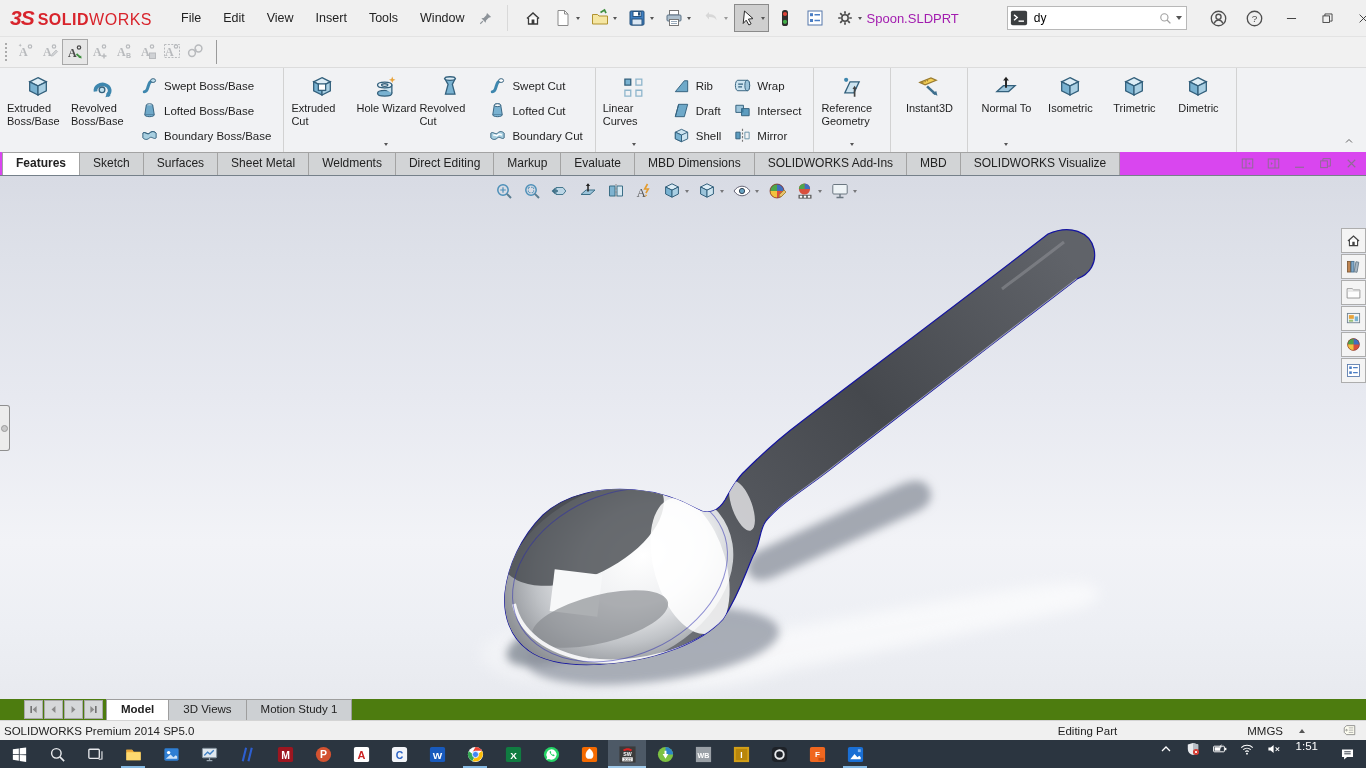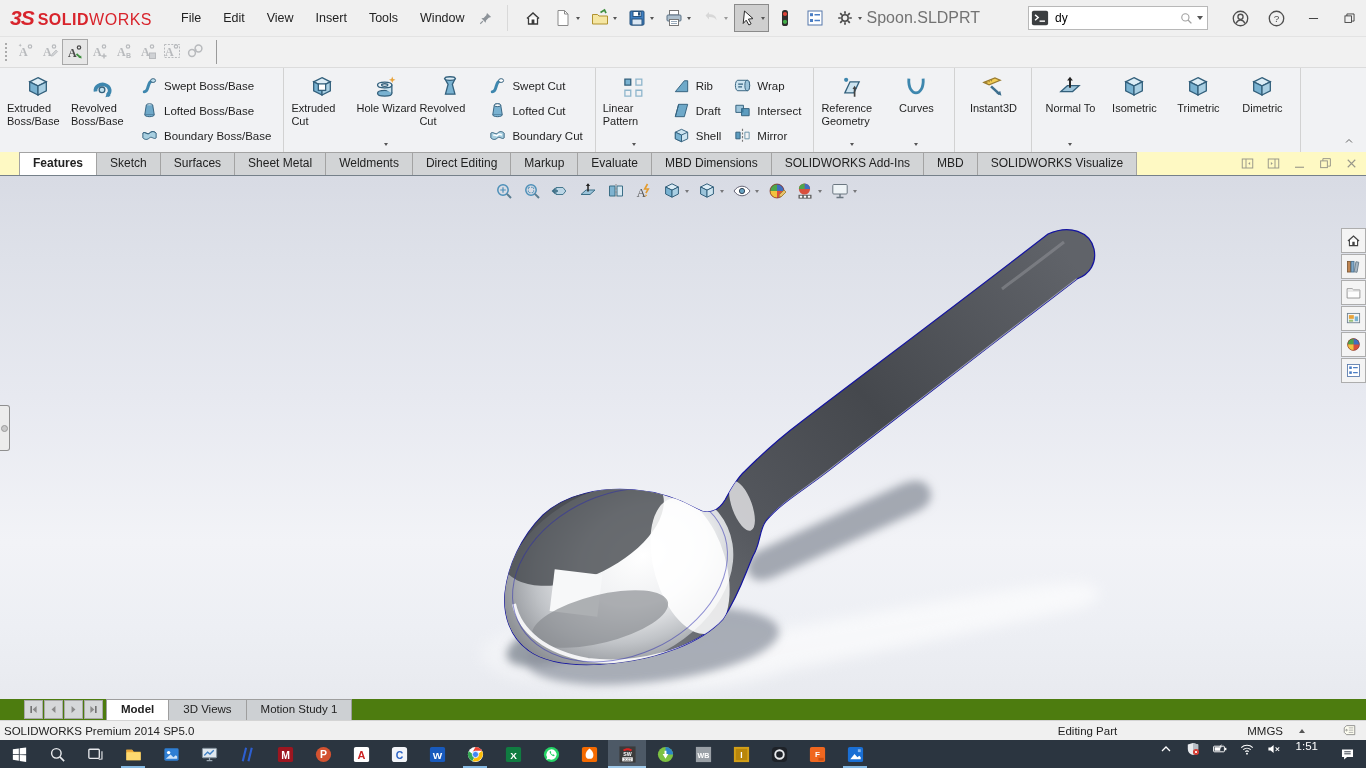--- a/index.html
+++ b/index.html
@@ -20,21 +20,21 @@
   #menus{display:flex;align-items:center;height:100%}
   .menu-item{padding:0 11px;line-height:36px;font-size:12.5px;cursor:default}
   #pin-btn{width:24px;height:24px;margin-left:2px;display:flex;align-items:center;justify-content:center}
   #pin-btn .icon{width:15px;height:15px}
   #quickbar{display:flex;align-items:center;margin-left:14px;border-left:1px solid #d9d9d9;padding-left:10px;height:26px}
   .qa-btn{display:flex;align-items:center;height:26px;padding:0 3px;margin:0 1px;border:1px solid transparent}
   .qa-btn .icon{width:20px;height:20px}
   .qa-btn .caret{margin-left:3px}
   .qa-btn.pressed{background:#cfcfcf;border-color:#8a8a8a}
   .qa-btn.disabled{opacity:.55}
-  #doc-title{margin-left:auto;font-size:16px;color:#737373;white-space:nowrap}
+  #doc-title{margin-left:auto;font-size:13px;color:#a21caf;white-space:nowrap}
   #searchbox{margin-left:48px;width:178px;height:22px;background:#fff;border:1px solid #b8b8b8;display:flex;align-items:center}
   #searchbox .term-icon{width:18px;height:18px;margin:0 4px 0 2px}
   #search-input{flex:1;border:none;outline:none;font-size:12px;font-family:"Liberation Sans",sans-serif;min-width:0;background:transparent}
   #searchbox .mag{width:15px;height:15px;opacity:.8}
   #searchbox .caret{margin:0 4px 0 3px}
   #tb-right{display:flex;align-items:center;margin-left:14px;margin-right:6px}
   .tb-circle-btn{width:26px;height:26px;margin:0 5px;display:flex;align-items:center;justify-content:center}
   .tb-circle-btn .icon{width:19px;height:19px}
   .win-btn{width:34px;height:30px;display:flex;align-items:center;justify-content:center;margin-left:2px;color:#333}
   .win-btn .icon{width:13px;height:13px}
@@ -54,21 +54,21 @@
   .rb-big .icon{width:26px;height:26px;margin-bottom:2px}
   .rb-big .lbl{font-size:11px;line-height:1.15;text-align:left;color:#1f1f1f}
   .rb-big .caret{position:absolute;bottom:4px;left:50%;transform:translateX(-50%)}
   .rb-list{display:flex;flex-direction:column;justify-content:flex-start;padding-top:3px;margin:0 2px}
   .rb-item{display:flex;align-items:center;height:25px;padding:0 4px;white-space:nowrap}
   .rb-item .icon{width:19px;height:19px;margin-right:5px}
   .rb-item .lbl{font-size:11.5px;color:#1f1f1f}
   #rb-collapse{position:absolute;right:10px;bottom:6px;width:14px;height:10px}
 
   
-  #cmdtabs{height:23px;background:#fef9c3;display:flex;align-items:center;flex:none;border-bottom:1px solid #75808a;padding-left:19px}
+  #cmdtabs{height:23px;background:#d946ef;display:flex;align-items:center;flex:none;border-bottom:1px solid #75808a;padding-left:2px}
   .ctab{height:22px;line-height:21px;padding:0 13px;background:#d2d4d6;border:1px solid #a3a3a3;border-bottom:none;margin-right:-1px;font-size:12px;color:#222;white-space:nowrap}
   .ctab.active{background:#fff;font-weight:bold}
   #cmdtabs-right{margin-left:auto;display:flex;align-items:center;height:100%;padding-right:6px}
   .ct-ico{width:17px;height:15px;margin-left:9px;opacity:.75}
 
   
   #viewport{flex:1;position:relative;overflow:hidden;
     background:linear-gradient(180deg,#d8dbe4 0%,#dee1e9 16%,#e7e9f0 42%,#f2f3f7 70%,#edeff4 86%,#e8eaef 100%)}
   #spoon-svg{position:absolute;left:0;top:0}
   #headsup{position:absolute;left:490px;top:3px;display:flex;align-items:center}
@@ -496,21 +496,21 @@
     <div class="rb-group">
       <div class="rb-big">
         <span class="icon">
           <svg viewBox="0 0 20 20" aria-hidden="true">
             <path d="M3 4h4.5v4.5H3z" fill="#79b2d1" stroke="#33607c"></path>
             <g fill="none" stroke="#8fb6cc">
               <path d="M11.5 4H16v4.5h-4.5zM3 12.5h4.5V17H3zM11.5 12.5H16V17h-4.5z"></path>
             </g>
           </svg>
         </span>
-        <div class="lbl">Linear Pattern</div>
+        <div class="lbl">Linear Curves</div>
         <span class="caret sm"></span>
       </div>
       <div class="rb-list">
         <div class="rb-item">
           <span class="icon">
             <svg viewBox="0 0 20 20" aria-hidden="true">
               <path d="M3.5 16.5 13 5h3.5v11.5z" fill="#6fa9c9" stroke="#33607c"></path>
             </svg>
           </span>
           <span class="lbl">Rib</span>
@@ -572,29 +572,20 @@
       <div class="rb-big">
         <span class="icon">
           <svg viewBox="0 0 20 20" aria-hidden="true">
             <path d="M4.5 14.5l4-8.5h7l-4 8.5z" fill="#cde4f0" stroke="#33607c"></path>
             <circle cx="5.5" cy="4.5" r="1.6" fill="#3e87ae"></circle>
             <path d="M12 17.5v-7" stroke="#444" stroke-width="1.3"></path>
             <path d="M12 9l-1.6 2.6h3.2z" fill="#444"></path>
           </svg>
         </span>
         <div class="lbl">Reference Geometry</div>
-        <span class="caret sm"></span>
-      </div>
-      <div class="rb-big">
-        <span class="icon">
-          <svg viewBox="0 0 20 20" aria-hidden="true">
-            <path d="M4.5 3.5c-.5 7.5 2.6 11 5.5 11s6-3.5 5.5-11" fill="none" stroke="#3e87ae" stroke-width="2.2"></path>
-          </svg>
-        </span>
-        <div class="lbl">Curves</div>
         <span class="caret sm"></span>
       </div>
     </div>
     <div class="rb-group">
       <div class="rb-big">
         <span class="icon">
           <svg viewBox="0 0 20 20" aria-hidden="true">
             <path d="M3 6.5 11.5 3l4 1.8L7 8.3z" fill="#f4cf56" stroke="#9a7b2f"></path>
             <path d="M4.8 6.8l.9-.4M6.6 6.1l.9-.4M8.4 5.4l.9-.4" stroke="#9a7b2f" stroke-width=".8"></path>
             <path d="M8.5 9.5l6.5 6" stroke="#3e6f8e" stroke-width="2"></path>

